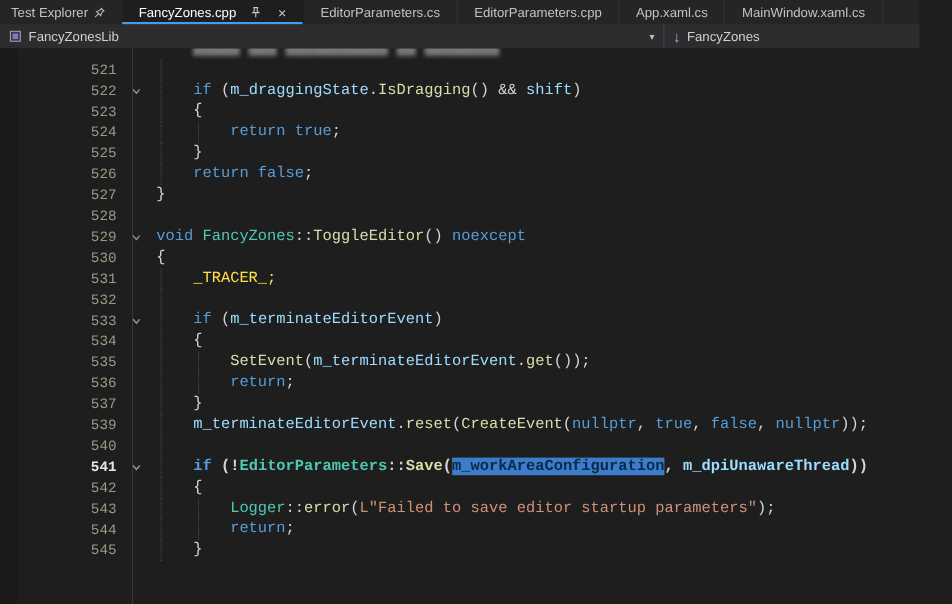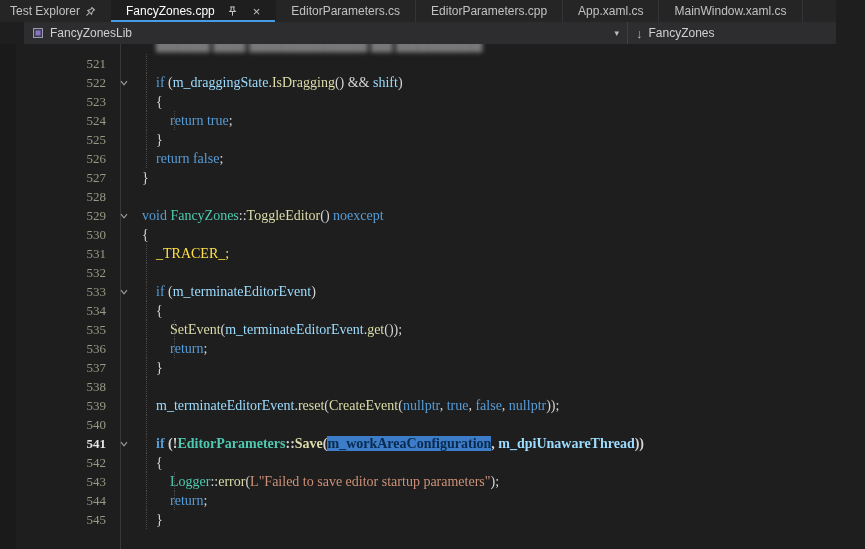--- a/index.html
+++ b/index.html
@@ -14,32 +14,32 @@
   .tab { display:flex; align-items:center; gap:5px; padding:0 10px; font-size:12px; color:#c2c2c2; white-space:nowrap; }
   .tab.tool { margin-right:5px; }
   .doc-tabs { display:flex; align-items:stretch; }
   .tab.doc { padding:0 15px; border-right:1px solid #343438; }
   .tab.doc.active { background:#1e1e1e; color:#ffffff; position:relative; border-right-color:transparent;gap:12px; }
   .tab.doc.active::after { content:""; position:absolute; left:0; right:0; bottom:0; height:2px; background:var(--accent); }
   .tab-close { color:#c5c5c5; font-size:13px; line-height:1; margin-left:3px; }
   .tab-ico, .pin { display:flex; align-items:center; }
 
   
-  .navbar { display:flex; height:22px; background:#2d2d30; align-items:stretch; font-size:12px; color:#d0d0d0;margin-left:24px; }
+  .navbar { display:flex; height:22px; background:#2d2d30; align-items:stretch; font-size:12px; color:#d0d0d0; }
   .combo { display:flex; align-items:center; gap:6px; padding:0 8px; }
   .combo.project { width:604px; box-sizing:border-box; border-right:1px solid #3f3f46; }
   .combo .chev { margin-left:auto; font-size:9px; color:#bdbdbd; }
   .combo.member { flex:1; }
   .down-arrow { color:#9dbbd8; font-size:13px; line-height:1; }
   .proj-icon { display:flex; align-items:center; }
 
   
   .editor {
     position:absolute; top:44px; left:0; right:0; bottom:0; overflow:hidden;
-    background:#1e1e1e; font-family:Liberation Serif, serif;
+    background:#1e1e1e; font-family:Liberation Mono, monospace;
     font-size:14px; color:var(--def);
   }
   .glyph-margin { position:absolute; left:0; top:0; bottom:0; width:16px; background:#1a1a1b; }
   .gutter-sep { position:absolute; left:120px; top:0; bottom:0; width:1px; background:#38383b; }
   .lines { position:relative; margin-top:-9px; }
   .row { display:flex; height:19px; line-height:19px; }
   .num { flex:none; width:94px; margin-left:16px; box-sizing:border-box; text-align:right; padding-right:4px; color:var(--linenum); font-size:13px; }
   .cur .num { color:var(--linenum_cur); font-weight:bold; }
   .fold { flex:none; width:27px; display:flex; align-items:center; justify-content:center; }
   .codeline { position:relative; flex:1; padding-left:5px; }
@@ -212,25 +212,20 @@
           <span class="num">536</span>
           <span class="fold"></span>
           <span class="codeline"><i class="guide" style="left: calc(0ch + 9px);"></i><i class="guide" style="left: calc(4ch + 9px);"></i><span class="txt">        <span style="color: rgb(86, 156, 214);">return</span><span style="color: rgb(212, 212, 212);">;</span></span></span>
         </div>
         <div class="row">
           <span class="num">537</span>
           <span class="fold"></span>
           <span class="codeline"><i class="guide" style="left: calc(0ch + 9px);"></i><span class="txt">    <span style="color: rgb(212, 212, 212);">}</span></span></span>
         </div>
         <div class="row">
-          <span class="num">538</span>
-          <span class="fold"></span>
-          <span class="codeline"><i class="guide" style="left: calc(0ch + 9px);"></i><span class="txt"></span></span>
-        </div>
-        <div class="row">
           <span class="num">539</span>
           <span class="fold"></span>
           <span class="codeline"><i class="guide" style="left: calc(0ch + 9px);"></i><span class="txt">    <span style="color: rgb(156, 220, 254);">m_terminateEditorEvent</span><span style="color: rgb(212, 212, 212);">.</span><span style="color: rgb(220, 220, 170);">reset</span><span style="color: rgb(212, 212, 212);">(</span><span style="color: rgb(220, 220, 170);">CreateEvent</span><span style="color: rgb(212, 212, 212);">(</span><span style="color: rgb(86, 156, 214);">nullptr</span><span style="color: rgb(212, 212, 212);">, </span><span style="color: rgb(86, 156, 214);">true</span><span style="color: rgb(212, 212, 212);">, </span><span style="color: rgb(86, 156, 214);">false</span><span style="color: rgb(212, 212, 212);">, </span><span style="color: rgb(86, 156, 214);">nullptr</span><span style="color: rgb(212, 212, 212);">));</span></span></span>
         </div>
         <div class="row">
           <span class="num">540</span>
           <span class="fold"></span>
           <span class="codeline"><i class="guide" style="left: calc(0ch + 9px);"></i><span class="txt"></span></span>
         </div>
         <div class="row cur">

